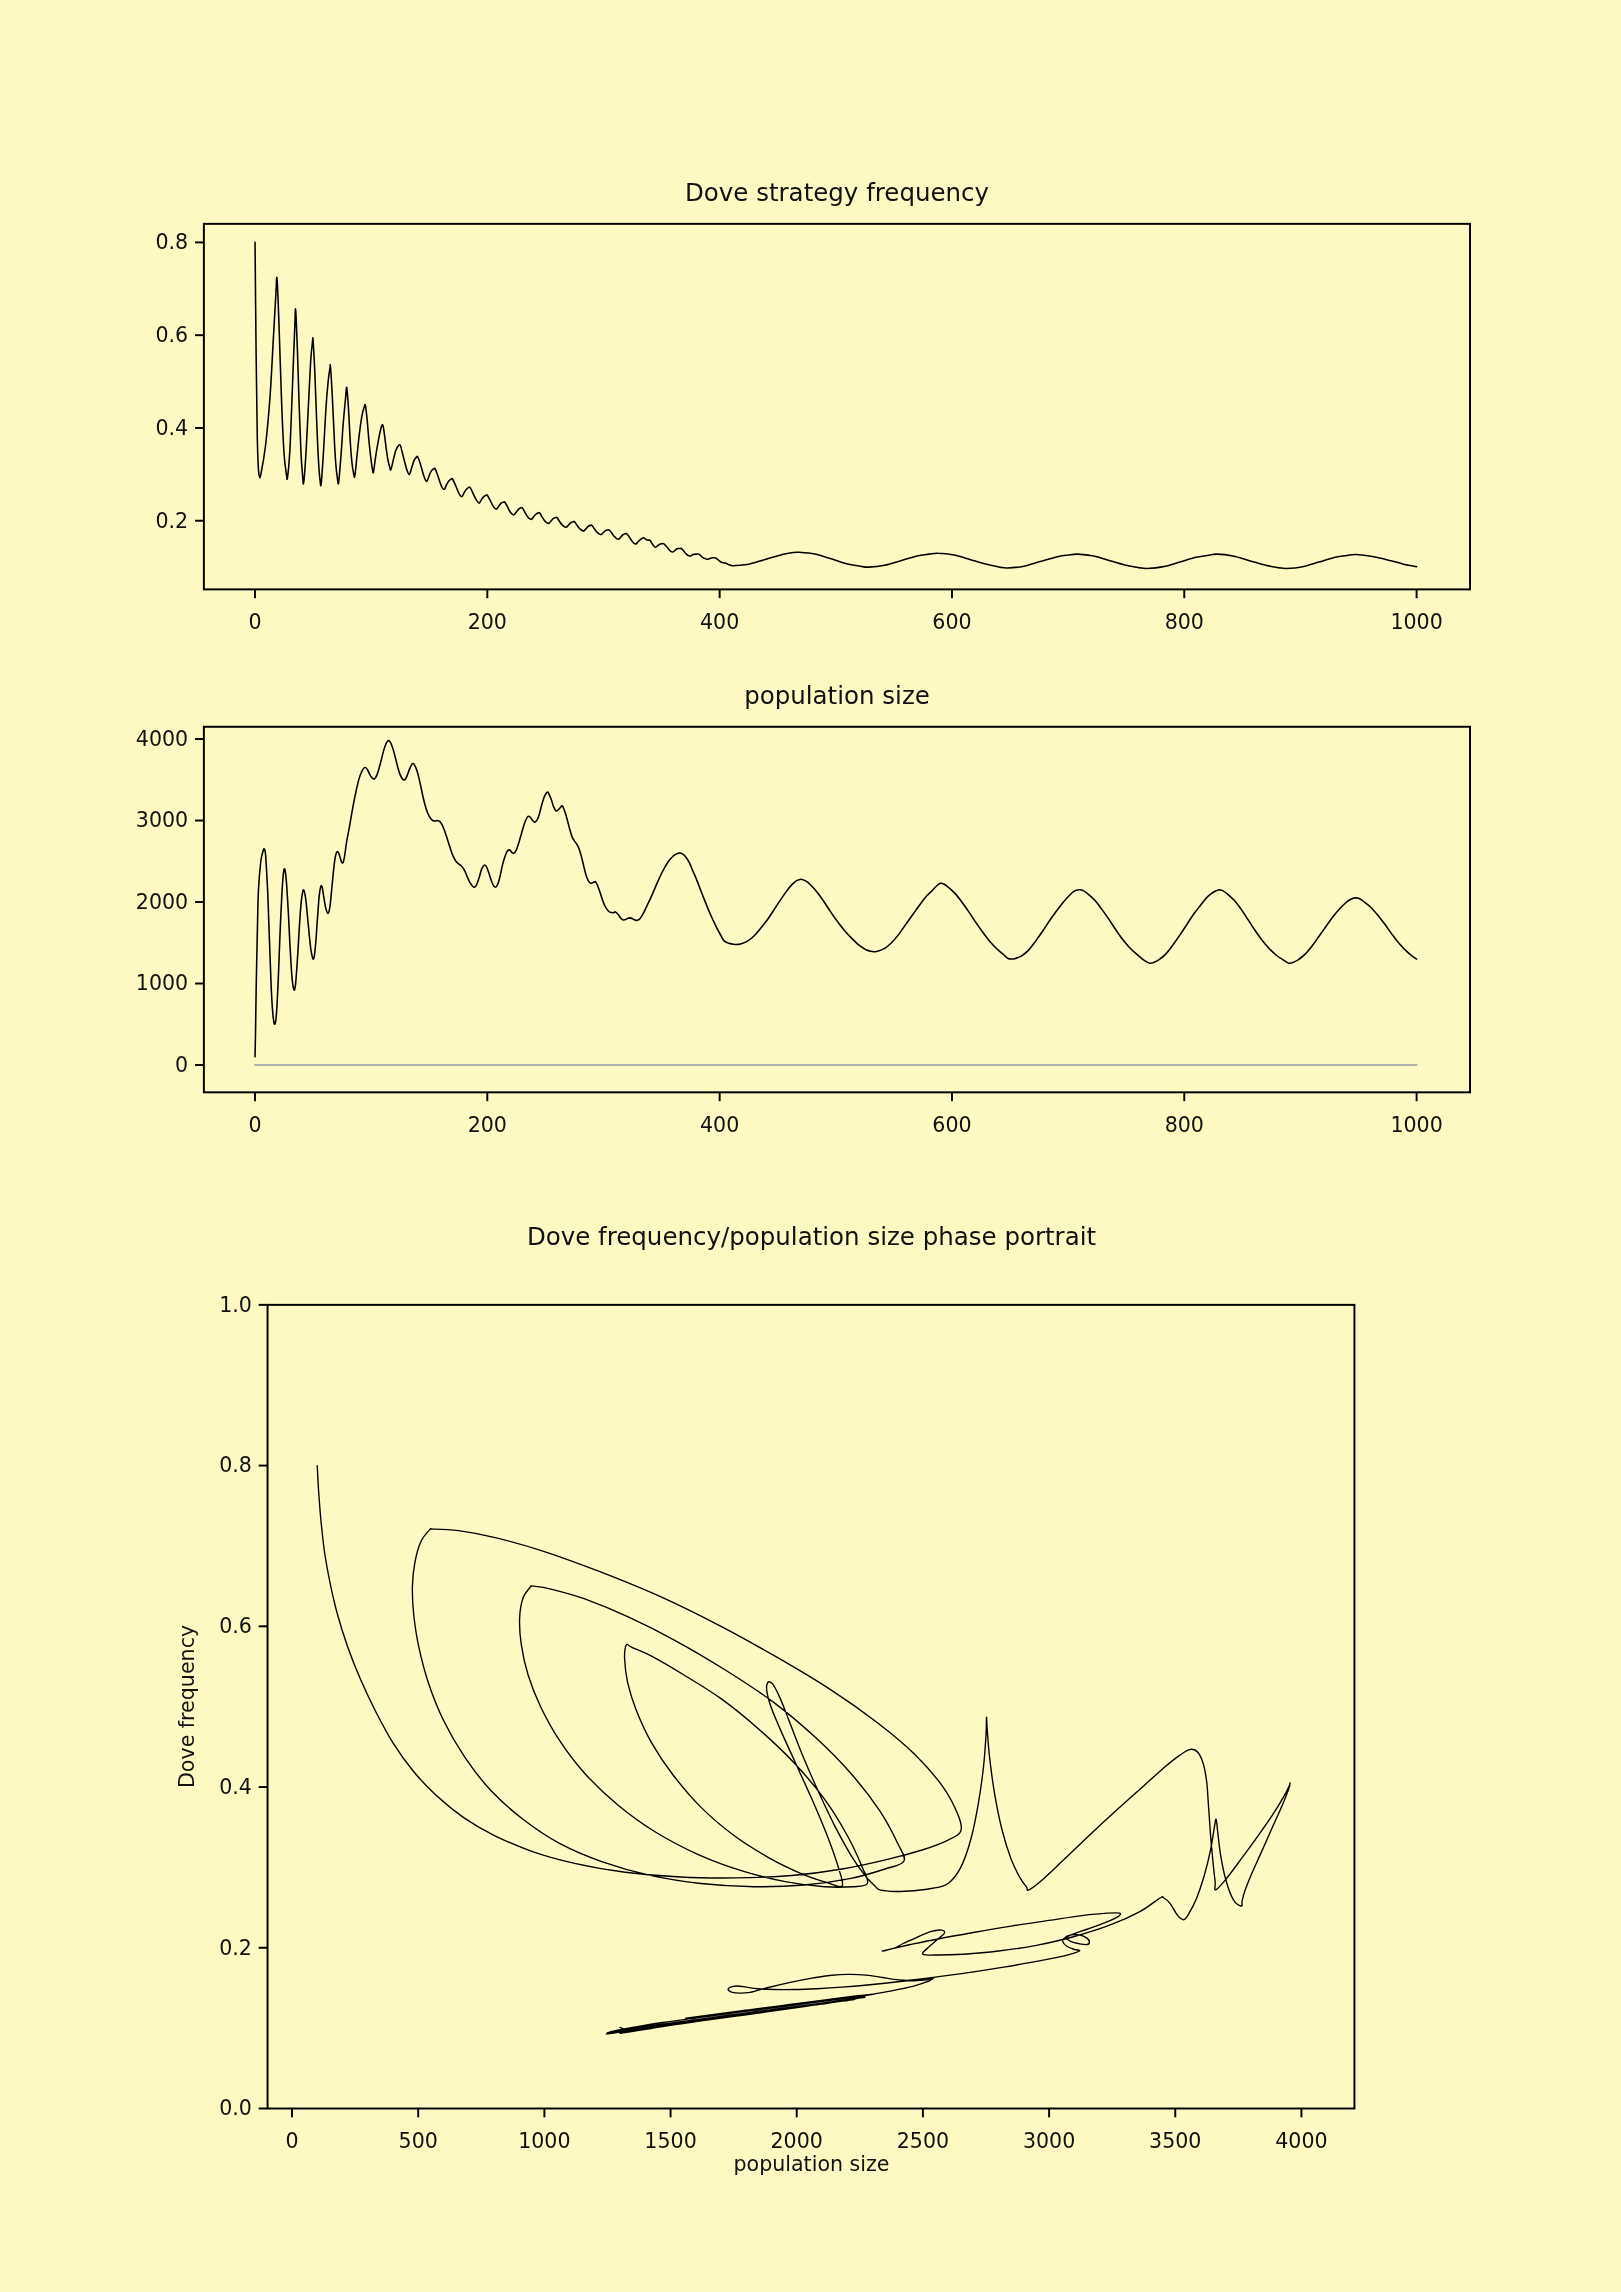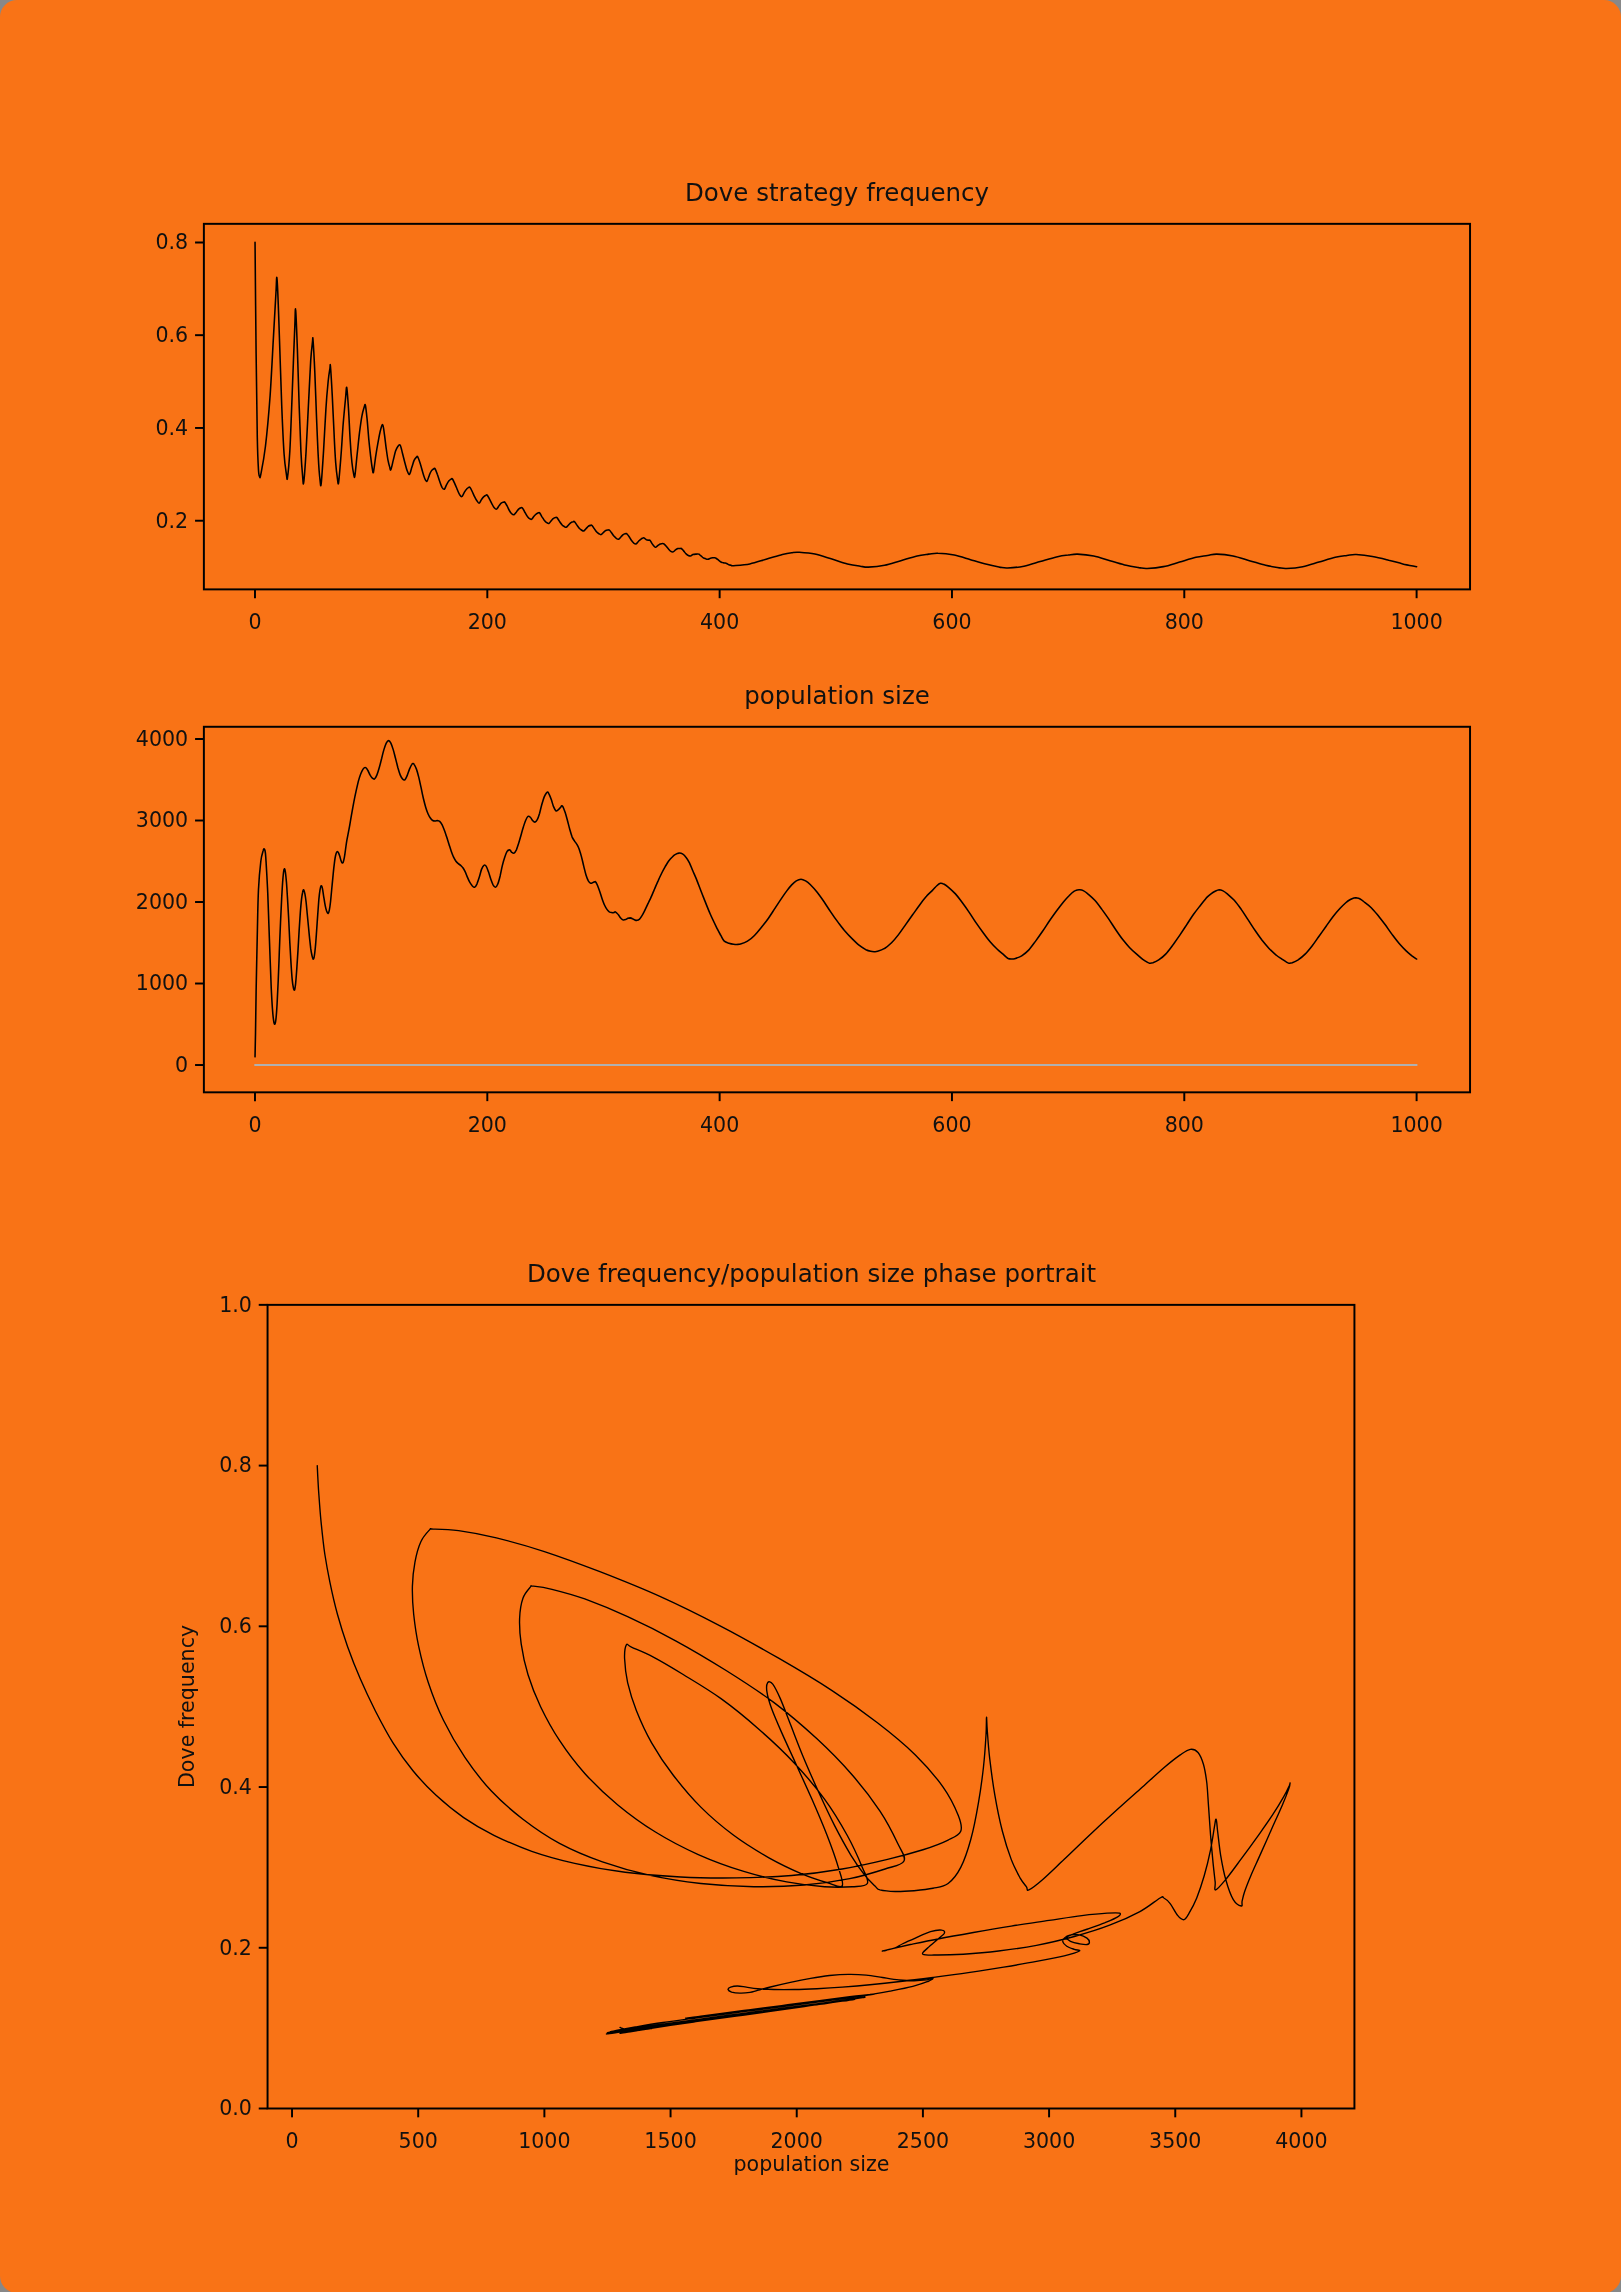--- a/index.html
+++ b/index.html
@@ -1,17 +1,17 @@
 <!DOCTYPE html>
 <html><head>
 <meta charset="utf-8">
 <style>
   html,body{margin:0;padding:0;background:#888;}
-  #figure{position:relative;width:1621px;height:2293px;background:#f97316;margin:0 auto;
-          font-family:"DejaVu Sans","Liberation Sans",sans-serif;overflow:hidden;border-radius:17px;}
+  #figure{position:relative;width:1621px;height:2293px;background:#fef9c3;margin:0 auto;
+          font-family:"DejaVu Sans","Liberation Sans",sans-serif;overflow:hidden;}
   .chart-title{position:absolute;text-align:center;font-size:24.5px;color:#111;}
   .axis-label{position:absolute;text-align:center;font-size:20.6px;color:#111;}
   .ylabel-vert{position:absolute;writing-mode:vertical-rl;transform:rotate(180deg);
                display:flex;align-items:center;justify-content:center;font-size:20.6px;color:#111;}
   svg{position:absolute;left:0;}
   .tick{font-family:"DejaVu Sans","Liberation Sans",sans-serif;font-size:21px;fill:#111;}
 </style>
 </head>
 <body>
 
@@ -65,21 +65,21 @@
       <line x1="208" y1="322.9732441471572" x2="199" y2="322.9732441471572" stroke="#000" stroke-width="2"></line>
       <text x="192" y="329.9732441471572" text-anchor="end" class="tick">1000</text>
       <line x1="208" y1="239.8071348940914" x2="199" y2="239.8071348940914" stroke="#000" stroke-width="2"></line>
       <text x="192" y="246.8071348940914" text-anchor="end" class="tick">2000</text>
       <line x1="208" y1="156.64102564102564" x2="199" y2="156.64102564102564" stroke="#000" stroke-width="2"></line>
       <text x="192" y="163.64102564102564" text-anchor="end" class="tick">3000</text>
       <line x1="208" y1="73.47491638795987" x2="199" y2="73.47491638795987" stroke="#000" stroke-width="2"></line>
       <text x="192" y="80.47491638795987" text-anchor="end" class="tick">4000</text>
     </svg>
 
-  <div class="chart-title" style="top:1259px;left:268px;width:1087px;">Dove frequency/population size phase portrait</div>
+  <div class="chart-title" style="top:1222px;left:268px;width:1087px;">Dove frequency/population size phase portrait</div>
   <div class="ylabel-vert" style="left:174px;top:1559px;width:25.5px;height:294px;">Dove frequency</div>
   <svg id="chart3-svg" width="1621" height="941" style="top:1245px;" viewBox="0 0 1654 960">
       <path d="M323.7,225.0C323.9,229.1,324.4,240.0,325.0,249.6C325.7,259.2,326.5,271.5,327.6,282.4C328.7,293.3,329.9,305.0,331.4,315.2C333.0,325.5,334.5,333.6,336.6,343.9C338.7,354.1,341.3,365.8,344.3,376.7C347.3,387.6,350.8,398.6,354.6,409.5C358.5,420.4,362.8,431.4,367.5,442.3C372.2,453.2,377.4,464.2,382.9,475.1C388.5,486.0,394.5,497.6,401.0,507.9C407.4,518.1,414.3,527.7,421.6,536.6C428.9,545.5,436.2,553.3,444.7,561.2C453.3,569.1,463.2,577.3,473.1,584.2C482.9,591.0,492.4,596.5,504.0,602.2C515.6,607.9,528.9,613.8,542.6,618.6C556.3,623.4,570.5,627.3,586.4,630.9C602.2,634.5,619.8,637.6,637.9,639.9C655.9,642.2,675.6,643.9,694.5,644.8C713.4,645.8,732.3,645.9,751.2,645.7C770.0,645.4,789.8,644.7,807.8,643.2C825.8,641.7,843.0,639.4,859.3,636.6C875.6,633.9,891.9,630.1,905.6,626.8C919.4,623.5,931.4,620.2,941.7,617.0C952.0,613.7,961.0,610.3,967.4,607.1C973.9,604.0,978.6,602.3,980.3,598.1C982.0,593.9,980.7,589.2,977.7,581.7C974.7,574.2,969.6,563.3,962.3,553.0C955.0,542.8,945.1,531.1,934.0,520.2C922.8,509.3,909.5,498.3,895.3,487.4C881.2,476.5,865.7,465.5,849.0,454.6C832.3,443.7,813.8,432.7,794.9,421.8C776.0,410.9,755.9,399.5,735.7,389.0C715.5,378.5,694.5,368.0,673.9,358.7C653.3,349.4,631.9,340.9,612.1,333.2C592.4,325.6,573.1,318.5,555.5,312.7C537.9,307.0,521.1,302.4,506.5,298.8C492.0,295.2,478.6,292.9,467.9,291.4C457.2,289.9,447.1,289.9,442.2,289.8C437.2,289.6,440.5,288.4,438.3,290.6C436.2,292.8,431.8,297.4,429.3,302.9C426.8,308.4,424.8,315.9,423.4,323.4C422.0,330.9,421.0,339.1,420.8,348.0C420.6,356.9,421.0,366.4,422.1,376.7C423.2,386.9,424.7,397.9,427.2,409.5C429.7,421.1,432.8,433.8,437.0,446.4C441.2,459.0,446.2,472.2,452.5,484.9C458.7,497.7,466.2,510.6,474.4,522.7C482.5,534.7,491.5,546.6,501.4,557.1C511.3,567.6,522.0,576.9,533.6,585.8C545.2,594.7,557.4,603.2,570.9,610.4C584.4,617.6,599.2,623.8,614.7,629.3C630.1,634.7,646.9,639.5,663.6,643.2C680.3,646.9,697.5,649.5,715.1,651.4C732.7,653.3,751.6,654.4,769.2,654.7C786.8,655.0,804.4,654.4,820.7,653.0C837.0,651.7,853.3,649.2,867.0,646.5C880.8,643.7,893.8,639.6,903.1,636.6C912.3,633.6,920.2,632.8,922.4,628.4C924.5,624.1,920.0,618.9,915.9,610.4C911.9,601.9,905.6,589.2,897.9,577.6C890.2,566.0,880.3,553.0,869.6,540.7C858.9,528.4,846.9,516.1,833.6,503.8C820.2,491.5,805.2,478.5,789.8,466.9C774.3,455.3,757.6,444.6,740.9,434.1C724.1,423.6,706.1,412.9,689.4,403.8C672.6,394.6,655.9,386.3,640.4,379.2C625.0,372.1,609.5,365.8,596.7,361.1C583.8,356.5,572.0,353.5,563.2,351.3C554.4,349.1,547.5,348.4,543.9,348.0C540.2,347.6,543.0,346.8,541.3,348.8C539.6,350.9,535.4,355.0,533.6,360.3C531.7,365.6,530.5,373.0,530.2,380.8C529.9,388.6,530.4,397.5,531.8,407.0C533.2,416.6,535.4,427.5,538.7,438.2C542.0,448.9,546.2,459.8,551.6,471.0C557.0,482.2,563.4,494.1,570.9,505.4C578.4,516.8,586.8,528.1,596.7,539.1C606.5,550.0,618.1,561.1,630.1,571.0C642.2,581.0,655.0,590.4,668.8,598.9C682.5,607.4,697.5,615.2,712.5,621.9C727.6,628.6,743.9,634.5,758.9,639.1C773.9,643.7,788.9,647.2,802.7,649.8C816.4,652.4,830.1,653.9,841.3,654.7C852.4,655.5,862.3,655.2,869.6,654.7C876.9,654.1,883.3,654.7,885.0,651.4C886.8,648.1,883.3,643.2,879.9,635.0C876.5,626.8,870.9,613.8,864.4,602.2C858.0,590.6,850.3,577.6,841.3,565.3C832.3,553.0,821.5,540.3,810.4,528.4C799.2,516.5,786.8,504.9,774.3,494.0C761.9,483.0,748.6,472.1,735.7,462.8C722.8,453.5,708.7,445.3,697.1,438.2C685.5,431.1,675.0,424.8,666.2,420.2C657.4,415.5,648.8,412.4,644.3,410.3C639.8,408.3,640.3,405.9,639.1,407.9C638.0,409.8,637.1,415.4,637.3,421.8C637.6,428.2,638.4,437.5,640.4,446.4C642.5,455.3,645.4,464.9,649.4,475.1C653.5,485.4,658.7,497.0,664.9,507.9C671.1,518.8,678.4,529.8,686.8,540.7C695.2,551.6,704.8,563.3,715.1,573.5C725.4,583.8,737.0,593.6,748.6,602.2C760.2,610.8,773.0,618.6,784.6,625.2C796.2,631.7,808.2,637.3,818.1,641.6C828.0,645.8,837.0,648.5,843.9,650.6C850.7,652.6,857.4,656.5,859.3,653.9C861.2,651.3,858.0,643.6,855.4,635.0C852.9,626.4,848.4,613.8,843.9,602.2C839.3,590.6,833.8,577.6,828.4,565.3C823.0,553.0,816.8,539.7,811.7,528.4C806.5,517.1,801.6,506.5,797.5,497.2C793.4,487.9,789.7,479.5,787.2,472.6C784.7,465.8,783.2,460.6,782.6,456.2C781.9,451.9,782.4,447.8,783.3,446.4C784.3,445.0,786.3,445.3,788.5,448.0C790.6,450.8,793.2,456.0,796.2,462.8C799.2,469.6,802.7,479.2,806.5,489.0C810.4,498.9,814.7,510.5,819.4,521.8C824.1,533.2,829.5,545.3,834.8,557.1C840.2,568.9,846.0,581.4,851.6,592.4C857.2,603.3,863.2,614.2,868.3,622.7C873.5,631.2,878.4,638.0,882.5,643.2C886.6,648.4,890.2,651.4,892.8,653.9C895.3,656.3,894.5,657.0,897.9,658.0C901.4,658.9,907.6,659.5,913.4,659.6C919.2,659.7,926.2,659.3,932.7,658.8C939.1,658.2,946.2,657.5,952.0,656.3C957.8,655.1,962.7,655.0,967.4,651.4C972.2,647.8,976.5,642.5,980.3,635.0C984.2,627.5,987.6,617.2,990.6,606.3C993.6,595.4,996.2,581.7,998.3,569.4C1000.5,557.1,1002.2,544.1,1003.5,532.5C1004.8,520.9,1005.6,508.2,1006.1,499.7C1006.6,491.2,1006.4,482.3,1006.6,481.7C1006.8,481.0,1006.8,488.5,1007.4,495.6C1007.9,502.7,1008.6,513.4,1009.9,524.3C1011.2,535.2,1012.9,548.9,1015.1,561.2C1017.2,573.5,1020.0,587.2,1022.8,598.1C1025.6,609.0,1028.8,618.9,1031.8,626.8C1034.8,634.7,1038.3,641.0,1040.8,645.7C1043.4,650.3,1045.8,652.6,1047.3,654.7C1048.8,656.7,1047.1,659.2,1049.8,658.0C1052.6,656.7,1058.0,652.5,1064.0,647.3C1070.0,642.1,1077.9,634.3,1085.9,626.8C1093.8,619.3,1102.6,610.7,1111.6,602.2C1120.6,593.7,1130.9,584.2,1140.0,576.0C1149.0,567.8,1157.8,560.1,1165.7,553.0C1173.6,545.9,1181.2,538.8,1187.6,533.3C1194.0,527.9,1199.8,523.3,1204.3,520.2C1208.8,517.1,1211.6,514.9,1214.6,514.5C1217.6,514.1,1220.1,515.1,1222.4,517.7C1224.6,520.3,1226.5,524.8,1228.0,530.0C1229.5,535.2,1230.5,541.7,1231.4,548.9C1232.2,556.1,1232.5,564.6,1233.2,573.5C1233.8,582.4,1234.5,592.6,1235.2,602.2C1236.0,611.8,1237.0,623.0,1237.8,630.9C1238.6,638.8,1239.4,645.3,1239.9,649.8C1240.3,654.3,1238.6,658.4,1240.4,658.0C1242.2,657.6,1246.4,652.5,1250.7,647.3C1255.0,642.1,1260.8,634.0,1266.1,626.8C1271.5,619.6,1277.5,611.4,1282.9,603.8C1288.2,596.3,1293.8,588.5,1298.3,581.7C1302.8,574.9,1307.0,567.9,1309.9,562.8C1312.8,557.8,1314.5,553.7,1315.6,551.4C1316.6,549.0,1316.4,548.4,1316.3,548.9C1316.3,549.4,1316.3,551.0,1315.1,554.6C1313.8,558.3,1311.4,564.5,1308.6,571.0C1305.8,577.6,1302.0,585.8,1298.3,594.0C1294.7,602.2,1290.4,612.0,1286.7,620.2C1283.1,628.4,1279.2,636.6,1276.4,643.2C1273.6,649.8,1271.5,655.2,1270.0,659.6C1268.5,664.0,1268.0,667.0,1267.4,669.4C1266.9,671.9,1268.1,674.6,1266.6,674.4C1265.1,674.1,1261.1,672.3,1258.4,667.8C1255.7,663.3,1252.8,654.8,1250.7,647.3C1248.5,639.8,1246.9,630.9,1245.5,622.7C1244.2,614.5,1243.2,604.3,1242.4,598.1C1241.7,592.0,1241.5,586.5,1240.9,585.8C1240.3,585.1,1240.0,588.8,1239.1,594.0C1238.2,599.2,1236.9,608.8,1235.2,617.0C1233.5,625.2,1231.2,635.0,1228.8,643.2C1226.4,651.4,1223.6,659.7,1221.1,666.2C1218.5,672.6,1215.5,678.0,1213.3,681.7C1211.2,685.4,1210.1,687.9,1208.2,688.3C1206.3,688.7,1204.1,686.9,1201.8,684.2C1199.4,681.5,1196.4,674.9,1194.0,671.9C1191.7,668.9,1189.3,667.1,1187.6,666.2C1185.9,665.2,1187.8,663.8,1183.7,666.2C1179.7,668.5,1171.7,675.5,1163.1,680.1C1154.6,684.7,1143.4,689.8,1132.2,694.0C1121.1,698.3,1108.6,702.1,1096.2,705.5C1083.7,708.9,1070.4,712.1,1057.6,714.5C1044.7,717.0,1031.4,718.8,1018.9,720.3C1006.5,721.8,993.2,722.9,982.9,723.6C972.6,724.2,964.0,724.4,957.1,724.4C950.3,724.4,943.4,724.8,941.7,723.6C940.0,722.3,944.3,719.6,946.8,717.0C949.4,714.4,954.4,710.4,957.1,708.0C959.9,705.5,962.9,703.7,963.6,702.2C964.2,700.7,963.4,699.2,961.0,699.0C958.6,698.7,953.9,699.2,949.4,700.6C944.9,702.0,938.7,705.1,934.0,707.2C929.3,709.2,924.5,711.3,921.1,712.9C917.7,714.5,916.2,715.9,913.4,717.0C910.6,718.1,906.5,718.9,904.4,719.5C902.2,720.0,899.4,720.6,900.5,720.3C901.6,720.0,906.1,718.9,910.8,717.8C915.5,716.7,921.1,715.4,928.8,713.7C936.5,712.1,946.4,710.0,957.1,708.0C967.9,705.9,980.7,703.6,993.2,701.4C1005.6,699.2,1018.9,696.9,1031.8,694.9C1044.7,692.8,1058.4,690.9,1070.4,689.1C1082.5,687.3,1094.0,685.4,1103.9,684.2C1113.8,683.0,1123.2,682.1,1129.7,681.7C1136.1,681.3,1140.8,681.1,1142.5,681.7C1144.3,682.4,1142.5,684.2,1140.0,685.8C1137.4,687.5,1132.2,689.5,1127.1,691.6C1121.9,693.6,1114.4,696.2,1109.1,698.1C1103.7,700.1,1098.3,701.7,1094.9,703.1C1091.5,704.4,1088.9,705.1,1088.5,706.3C1088.0,707.6,1090.2,709.3,1092.3,710.4C1094.5,711.5,1098.5,712.4,1101.3,712.9C1104.1,713.4,1107.3,714.0,1109.1,713.7C1110.8,713.4,1111.6,712.4,1111.6,711.3C1111.6,710.2,1110.8,708.4,1109.1,707.2C1107.3,705.9,1104.1,704.4,1101.3,703.9C1098.5,703.3,1094.9,703.3,1092.3,703.9C1089.8,704.4,1087.2,705.9,1085.9,707.2C1084.6,708.4,1084.2,709.9,1084.6,711.3C1085.0,712.6,1086.5,714.1,1088.5,715.4C1090.4,716.6,1094.0,717.8,1096.2,718.6C1098.3,719.5,1103.1,719.2,1101.3,720.3C1099.6,721.4,1093.2,723.4,1085.9,725.2C1078.6,727.0,1067.9,729.0,1057.6,730.9C1047.3,732.9,1035.7,734.8,1024.1,736.7C1012.5,738.6,1000.1,740.6,988.0,742.4C976.0,744.2,963.6,745.8,952.0,747.3C940.4,748.8,929.3,750.2,918.5,751.4C907.8,752.7,897.5,753.8,887.6,754.7C877.8,755.7,868.3,756.5,859.3,757.2C850.3,757.9,841.7,758.4,833.6,758.8C825.4,759.2,817.7,759.5,810.4,759.6C803.1,759.8,796.0,759.8,789.8,759.6C783.6,759.5,777.8,759.2,773.0,758.8C768.3,758.4,764.9,757.7,761.5,757.2C758.0,756.7,755.1,756.0,752.4,756.0C749.8,756.0,747.1,756.6,745.5,757.2C743.9,757.8,742.7,758.8,742.9,759.6C743.1,760.5,744.5,761.6,746.5,762.3C748.5,762.9,751.9,763.3,755.0,763.3C758.1,763.4,762.3,763.0,765.3,762.5C768.3,762.0,769.4,761.4,773.0,760.5C776.7,759.5,781.6,758.1,787.2,756.8C792.8,755.4,799.9,753.7,806.5,752.3C813.2,750.8,820.5,749.3,827.1,748.2C833.8,747.0,840.0,746.0,846.4,745.3C852.9,744.6,859.5,744.1,865.7,744.1C872.0,744.0,878.0,744.3,883.8,744.9C889.6,745.4,894.9,746.5,900.5,747.3C906.1,748.2,911.9,749.3,917.2,749.8C922.6,750.3,928.0,750.6,932.7,750.6C937.4,750.6,942.3,750.2,945.6,749.8C948.8,749.4,951.8,747.9,952.0,748.2C952.2,748.4,950.3,750.1,946.8,751.4C943.4,752.8,937.8,754.7,931.4,756.4C925.0,758.0,916.8,759.6,908.2,761.3C899.6,762.9,889.8,764.7,879.9,766.2C870.0,767.7,859.3,768.9,849.0,770.3C838.7,771.7,828.4,773.2,818.1,774.4C807.8,775.6,797.1,776.6,787.2,777.7C777.3,778.8,767.7,779.9,758.9,781.0C750.1,782.1,741.7,783.3,734.4,784.2C727.1,785.2,720.9,785.9,715.1,786.7C709.3,787.5,698.8,788.8,699.7,788.8C700.5,788.7,710.8,787.5,720.3,786.3C729.7,785.1,743.4,783.1,756.3,781.4C769.2,779.7,784.2,777.7,797.5,776.0C810.8,774.3,824.5,772.6,836.1,771.1C847.7,769.6,858.4,768.1,867.0,767.0C875.6,765.9,883.3,765.0,887.6,764.6C891.9,764.1,894.5,763.8,892.8,764.1C891.1,764.5,885.5,765.4,877.3,766.6C869.2,767.8,856.3,769.5,843.9,771.1C831.4,772.8,816.8,774.6,802.7,776.5C788.5,778.3,773.5,780.3,758.9,782.2C744.3,784.1,728.8,786.1,715.1,787.9C701.4,789.8,687.6,791.6,676.5,793.3C665.3,794.9,655.9,796.5,648.2,797.8C640.4,799.1,634.3,800.2,630.1,801.0C625.9,801.9,621.6,802.8,622.9,802.7C624.2,802.6,629.8,801.4,637.9,800.2C645.9,799.1,658.9,797.4,671.3,795.7C683.8,794.1,698.4,792.2,712.5,790.4C726.7,788.5,741.7,786.6,756.3,784.6C770.9,782.7,786.3,780.8,800.1,778.9C813.8,777.1,827.5,775.2,838.7,773.6C849.9,772.0,859.7,770.5,867.0,769.5C874.3,768.5,881.6,767.5,882.5,767.4C883.3,767.4,879.0,768.1,872.2,769.1C865.3,770.0,853.3,771.6,841.3,773.2C829.3,774.7,814.2,776.7,800.1,778.5C785.9,780.3,770.9,782.3,756.3,784.2C741.7,786.2,726.3,788.1,712.5,790.0C698.8,791.8,685.3,793.7,673.9,795.3C662.5,796.9,652.2,798.2,644.3,799.4C636.4,800.6,630.3,801.5,626.3,802.3C622.3,803.0,618.0,804.1,620.4,803.9C622.7,803.7,631.1,802.3,640.4,801.0C649.8,799.8,663.2,797.9,676.5,796.1C689.8,794.4,705.7,792.4,720.3,790.4C734.8,788.4,749.9,786.2,764.0,784.2C778.2,782.3,792.8,780.2,805.2,778.5C817.7,776.8,829.3,775.3,838.7,774.0C848.1,772.7,856.3,771.5,861.9,770.7C867.5,770.0,872.6,769.3,872.2,769.5C871.7,769.6,866.6,770.5,859.3,771.5C852.0,772.6,840.0,774.1,828.4,775.6C816.8,777.2,803.1,779.2,789.8,781.0C776.5,782.7,762.3,784.4,748.6,786.3C734.8,788.1,720.3,790.3,707.4,792.0C694.5,793.8,682.1,795.4,671.3,797.0C660.6,798.5,650.6,799.9,643.0,801.0C635.4,802.2,629.4,803.1,625.5,803.8C621.6,804.4,617.3,805.1,619.3,804.9C621.4,804.7,629.2,803.5,637.9,802.3C646.5,801.1,659.3,799.4,671.3,797.8C683.3,796.1,696.7,794.3,710.0,792.4C723.3,790.6,737.9,788.5,751.2,786.7C764.5,784.9,778.2,783.0,789.8,781.4C801.4,779.7,812.1,778.1,820.7,776.9C829.3,775.6,836.6,774.7,841.3,774.0C846.0,773.3,849.9,772.6,849.0,772.8C848.1,772.9,843.0,773.9,836.1,774.8C829.3,775.8,818.5,777.1,807.8,778.5C797.1,779.9,784.2,781.7,771.8,783.4C759.3,785.1,745.6,787.0,733.1,788.8C720.7,790.5,708.2,792.4,697.1,794.1C685.9,795.8,675.2,797.6,666.2,799.0C657.2,800.4,648.6,801.8,643.0,802.7C637.4,803.6,633.1,804.4,632.7,804.3C632.3,804.3,636.6,803.0,640.4,802.3C644.3,801.6,651.6,800.8,655.9,800.2C660.2,799.7,665.8,799.0,666.2,799.0C666.6,799.0,661.9,799.8,658.5,800.2C655.0,800.6,649.4,801.6,645.6,801.5C641.7,801.3,637.4,800.0,635.3,799.4C633.1,798.9,633.1,798.4,632.7,798.2" fill="none" stroke="#000000" stroke-width="1.4" stroke-linejoin="round" stroke-linecap="round"></path>
       <rect x="273" y="61" width="1109" height="820" fill="none" stroke="#000" stroke-width="2"></rect>
       <line x1="297.97631762247505" y1="881" x2="297.97631762247505" y2="890" stroke="#000" stroke-width="2"></line>
       <text x="297.97631762247505" y="921" text-anchor="middle" class="tick">0</text>
       <line x1="426.7202228929649" y1="881" x2="426.7202228929649" y2="890" stroke="#000" stroke-width="2"></line>
       <text x="426.7202228929649" y="921" text-anchor="middle" class="tick">500</text>
       <line x1="555.4641281634549" y1="881" x2="555.4641281634549" y2="890" stroke="#000" stroke-width="2"></line>
       <text x="555.4641281634549" y="921" text-anchor="middle" class="tick">1000</text>

